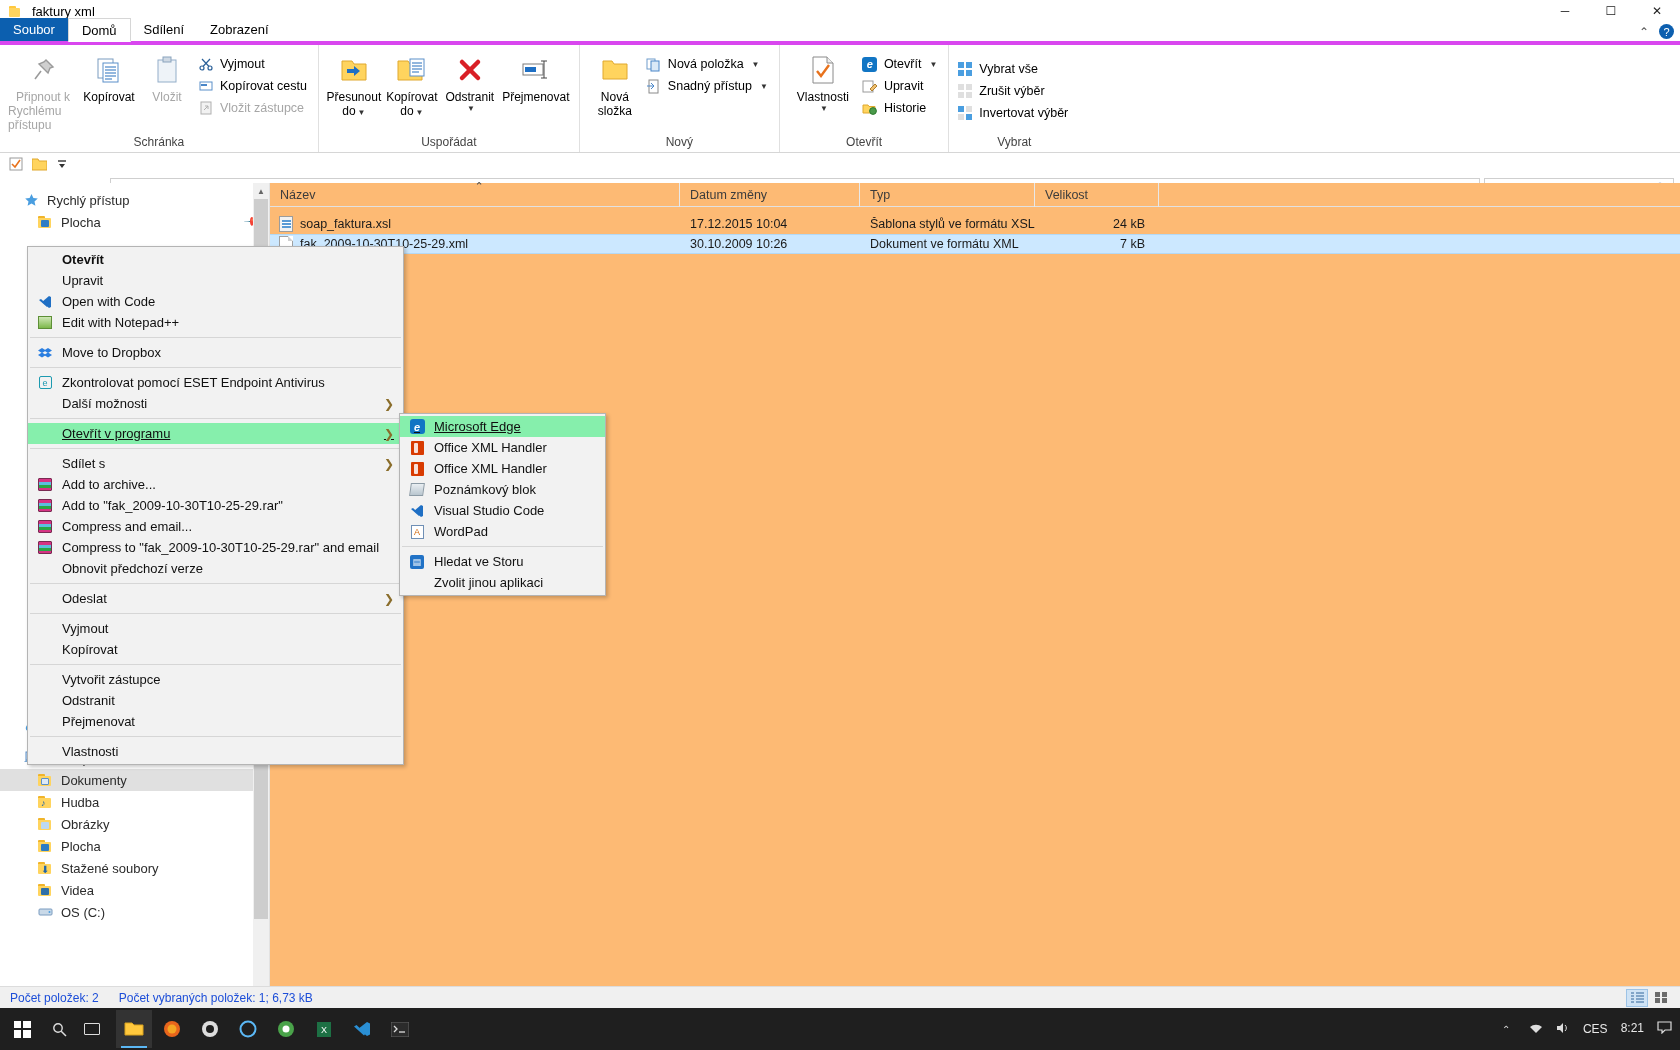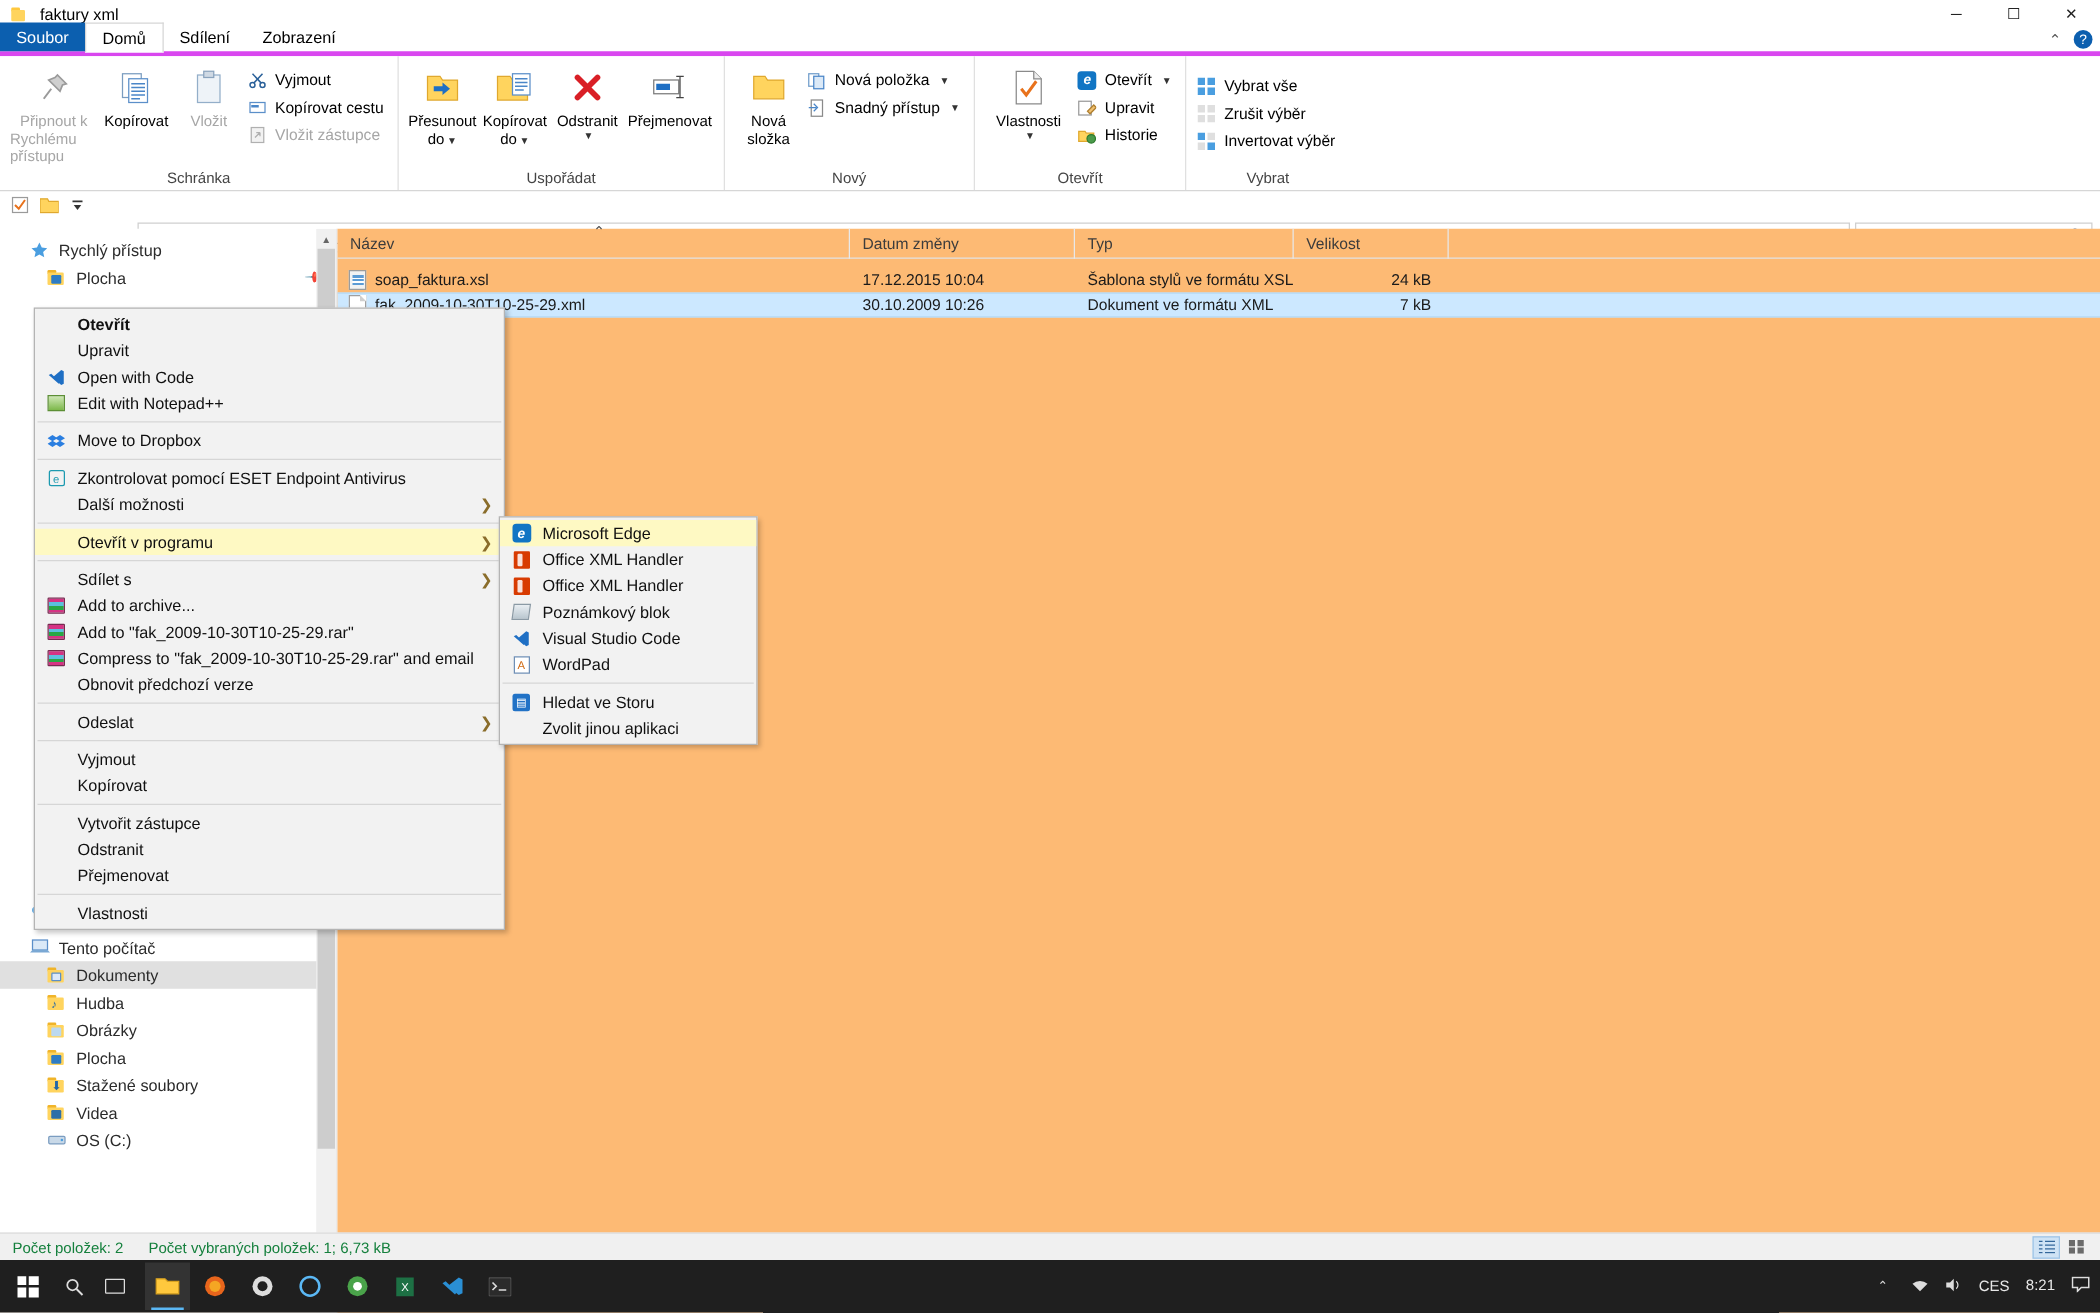--- a/index.html
+++ b/index.html
@@ -212,21 +212,21 @@
   .ctxmenu {
     position: absolute; background: #f2f2f2; border: 1px solid #b4b4b4;
     box-shadow: 2px 2px 4px rgba(0,0,0,0.22);
     padding: 2px 0; z-index: 50; font-size: 13px;
   }
   .ctx-item {
     height: 21px; display: flex; align-items: center;
     padding-left: 8px; color: #101010; white-space: nowrap; position: relative;
   }
   .ctx-item.bold { font-weight: bold; }
-  .ctx-item.hl { background: #fef9c3; }
+  .ctx-item.hl { background: #86efac; text-decoration: underline; }
   .ctx-ico { width: 18px; flex: 0 0 18px; display: flex; align-items: center; justify-content: center; margin-right: 8px; }
   .ctx-label { flex: 1; }
   .ctx-arrow { margin-left: 14px; margin-right: 9px; color: #8a6d2b; font-size: 12px; }
   .ctx-sep { height: 1px; background: #d6d6d6; margin: 4px 2px 4px 2px; }
   .ico-npp {
     width: 14px; height: 13px; background: linear-gradient(#cfe8b6, #7db84b);
     border: 1px solid #5d8f36; position: relative;
   }
   .ico-eset {
     width: 13px; height: 13px; border: 1px solid #1c9ab0; border-radius: 2px;
@@ -260,21 +260,21 @@
   }
   .ico-store {
     width: 14px; height: 14px; background: #2172c6; border-radius: 2px;
     color: #fff; font-size: 9px; display: flex; align-items: center; justify-content: center;
   }
 
   
   .statusbar {
     position: absolute; left: 0; right: 0; bottom: 42px; height: 22px;
     background: #f0f0f0; border-top: 1px solid #dcdcdc;
-    display: flex; align-items: center; font-size: 12px; color: #15803d;
+    display: flex; align-items: center; font-size: 12px; color: #1d4ed8;
   }
   .sb-item { padding-left: 10px; }
   .sb-item.second { padding-left: 20px; }
   .sb-views { margin-left: auto; display: flex; gap: 2px; padding-right: 8px; }
   .view-btn {
     width: 22px; height: 18px; display: flex; align-items: center; justify-content: center;
   }
   .view-btn.active { background: #cfe3f5; border: 1px solid #9dc3e6; }
 
   
@@ -856,20 +856,26 @@
   <div class="ctx-item">
     <span class="ctx-ico">
         <span class="ico-rar"></span>
       </span>
     <span class="ctx-label">Add to "fak_2009-10-30T10-25-29.rar"</span>
   </div>
   <div class="ctx-item">
     <span class="ctx-ico">
         <span class="ico-rar"></span>
       </span>
+    <span class="ctx-label">Compress and email...</span>
+  </div>
+  <div class="ctx-item">
+    <span class="ctx-ico">
+        <span class="ico-rar"></span>
+      </span>
     <span class="ctx-label">Compress to "fak_2009-10-30T10-25-29.rar" and email</span>
   </div>
   <div class="ctx-item">
     <span class="ctx-ico"></span>
     <span class="ctx-label">Obnovit předchozí verze</span>
   </div>
 
   <div class="ctx-sep"></div>
 
   <div class="ctx-item">

